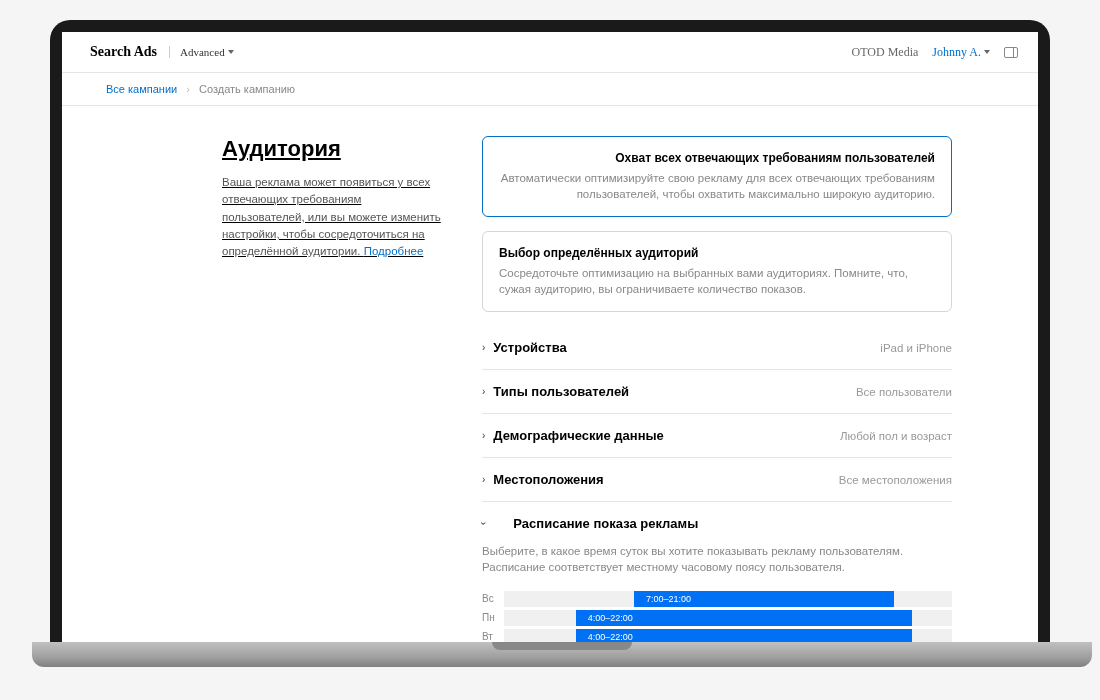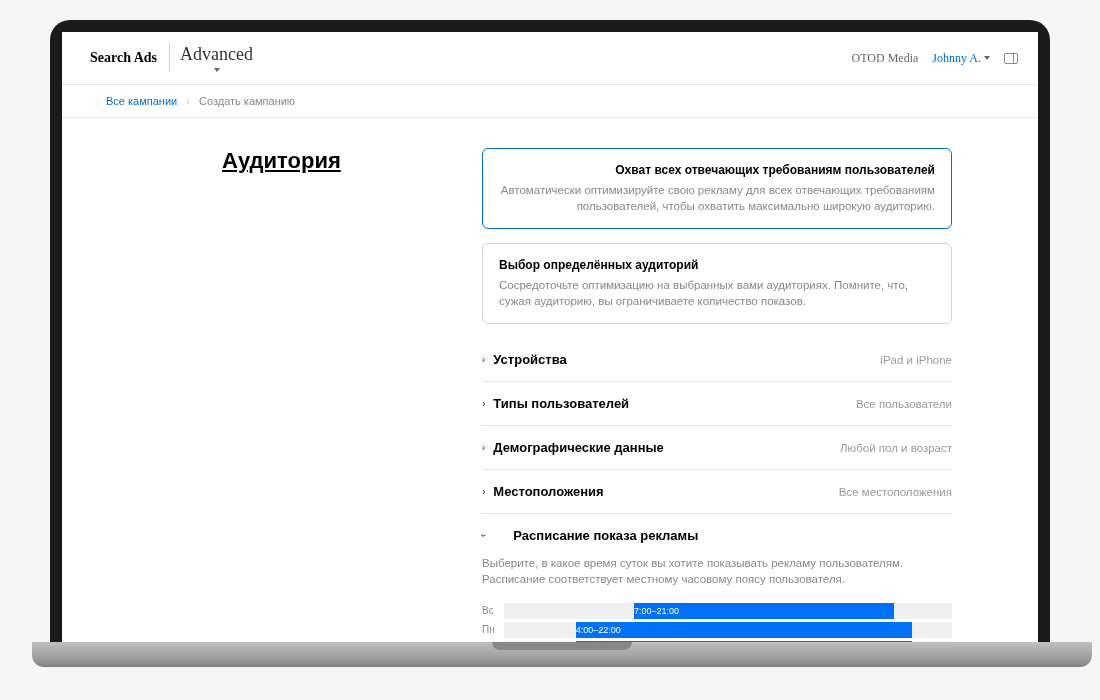--- a/index.html
+++ b/index.html
@@ -57,29 +57,28 @@
       gap: 8px;
     }
     .apple-logo {
       font-size: 14px;
     }
     .search-ads {
       font-weight: 600;
       font-size: 14px;
     }
     .advanced {
-      font-size: 18px;
+      font-size: 11px;
       color: #333;
       border-left: 1px solid #ccc;
       padding-left: 10px;
       margin-left: 4px;
       display: flex;
       align-items: center;
       gap: 3px;
-      flex-direction: column;
     }
     .header-right {
       display: flex;
       align-items: center;
       gap: 14px;
       font-size: 12px;
     }
     .org-name { color: #666; }
     .user-name { color: #0070c9; display: flex; align-items: center; gap: 3px; }
     .panel-icon {
@@ -210,21 +209,21 @@
       background: #f0f0f0;
       position: relative;
     }
     .sched-bar {
       position: absolute;
       top: 0;
       height: 16px;
       background: #0070f5;
       color: #fff;
       font-size: 9px;
-      padding-left: 0;
+      padding-left: 12px;
       display: flex;
       align-items: center;
     }
     .chev-down {
       display:inline-block;
       width:0; height:0;
       border-left:3px solid transparent;
       border-right:3px solid transparent;
       border-top:4px solid #666;
       vertical-align:middle;
@@ -256,20 +255,24 @@
 
     <div class="breadcrumb">
       <span class="link">Все кампании</span>
       <span class="sep">›</span>
       <span>Создать кампанию</span>
     </div>
 
     <div class="content">
       <div class="sidebar">
         <h2>Аудитория</h2>
+        <p>
+          <span>Ваша реклама может появиться у всех отвечающих требованиям пользователей, или вы можете изменить настройки, чтобы сосредоточиться на определённой аудитории. </span>
+          <span class="link">Подробнее</span>
+        </p>
       </div>
 
       <div class="main">
         <div class="card selected">
           <div class="card-title">Охват всех отвечающих требованиям пользователей</div>
           <div class="card-desc">Автоматически оптимизируйте свою рекламу для всех отвечающих требованиям пользователей, чтобы охватить максимально широкую аудиторию.</div>
         </div>
 
         <div class="card">
           <div class="card-title">Выбор определённых аудиторий</div>

